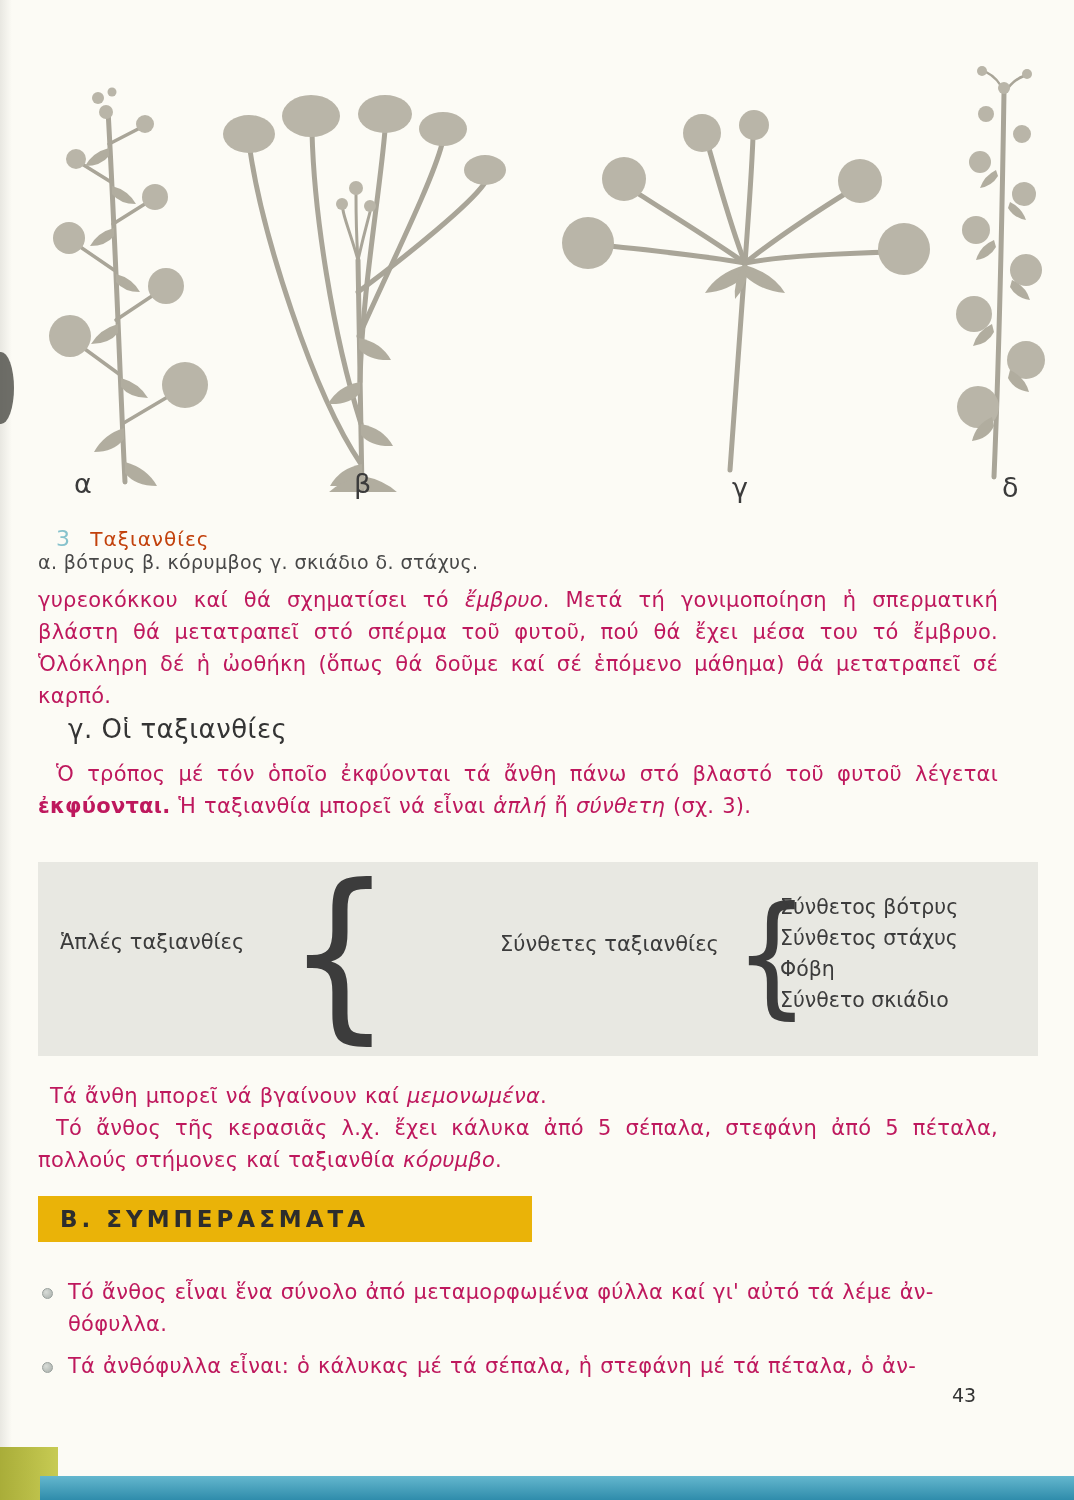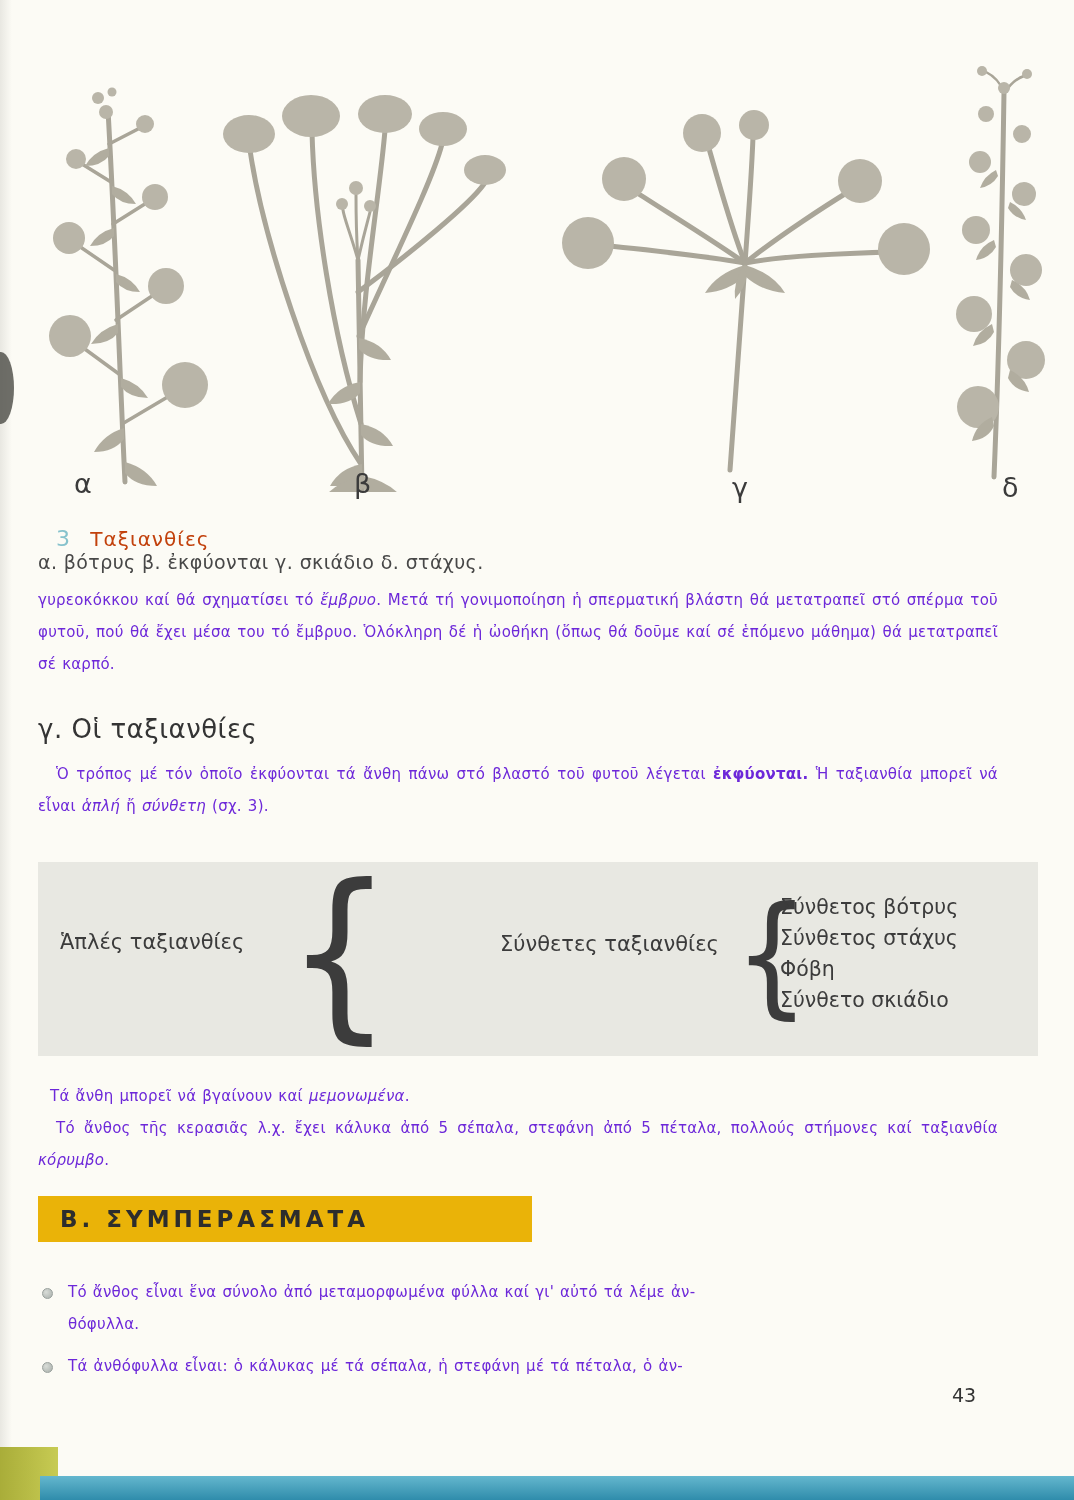--- a/index.html
+++ b/index.html
@@ -13,28 +13,29 @@
     position:absolute; left:0; top:0; width:12px; height:1500px;
     background:linear-gradient(90deg, rgba(60,60,55,0.10), rgba(60,60,55,0));
   }
   .illus { position:absolute; }
   .fig-label { position:absolute; font-size:27px; color:#3b3b3b; }
   .caption1 { position:absolute; font-size:20px; }
   .fig-num { color:#86c2cc; font-size:22px; margin-right:14px; }
   .fig-title { color:#c2410c; letter-spacing:1px; }
   .caption2 { position:absolute; font-size:19px; color:#474747; letter-spacing:0.4px; }
   .body-text {
-    position:absolute; font-size:15px; line-height:32px;
-    letter-spacing:0.25px; word-spacing:1px; color:#6d28d9;
+    position:absolute; font-size:21px; line-height:32px;
+    letter-spacing:0.25px; word-spacing:1px; color:#be185d;
   }
   .justify { text-align:justify; }
   .indent { text-indent:18px; }
   .section-heading {
     position:absolute; font-size:26px; font-weight:400; color:#343434;
     letter-spacing:0.5px;
+    margin-left:30px;
   }
   .infl-box { position:absolute; background:#e8e8e2; }
   .box-label { position:absolute; font-size:21px; color:#3b3b3b; white-space:nowrap; }
   .brace {
     position:absolute; line-height:1; color:#3c3c3c;
     transform:scaleX(0.9); transform-origin:left top; font-weight:400;
   }
   .box-list { position:absolute; list-style:none; }
   .box-list li { font-size:20.5px; line-height:29px; color:#3b3b3b; white-space:nowrap; }
   .box-list.compound li { line-height:31px; }
@@ -206,21 +207,21 @@
     <div class="fig-label" style="left:74px;top:468px">α</div>
     <div class="fig-label" style="left:354px;top:468px">β</div>
     <div class="fig-label" style="left:732px;top:472px">γ</div>
     <div class="fig-label" style="left:1002px;top:472px">δ</div>
   </div>
 
   <div class="caption1" style="left:56px;top:526px">
     <span class="fig-num">3</span>
     <span class="fig-title">Ταξιανθίες</span>
   </div>
-  <div class="caption2" style="left:38px;top:551px">α. βότρυς  β. ἐκφύονται  γ. σκιάδιο  δ. στάχυς.</div>
+  <div class="caption2" style="left:38px;top:551px">α. βότρυς  β. κόρυμβος  γ. σκιάδιο  δ. στάχυς.</div>
 
   <p class="body-text justify" style="left:38px;top:584px;width:960px"><span>γυρεοκόκκου καί θά σχηματίσει τό </span><span style="font-style: italic;">ἔμβρυο</span><span>. Μετά τή γονιμοποίηση ἡ σπερματική βλάστη θά μετατραπεῖ στό σπέρμα τοῦ φυτοῦ, πού θά ἔχει μέσα του τό ἔμβρυο. Ὁλόκληρη δέ ἡ ὠοθήκη (ὅπως θά δοῦμε καί σέ ἑπόμενο μάθημα) θά μετατραπεῖ σέ καρπό.</span></p>
 
   <h2 class="section-heading" style="left:38px;top:714px">γ. Οἱ ταξιανθίες</h2>
 
   <p class="body-text justify indent" style="left:38px;top:758px;width:960px"><span>Ὁ τρόπος μέ τόν ὁποῖο ἐκφύονται τά ἄνθη πάνω στό βλαστό τοῦ φυτοῦ λέγεται </span><span style="font-weight: bold;">ἐκφύονται.</span><span> Ἡ ταξιανθία μπορεῖ νά εἶναι </span><span style="font-style: italic;">ἁπλή</span><span> ἤ </span><span style="font-style: italic;">σύνθετη</span><span> (σχ. 3).</span></p>
 
 
   <div class="infl-box" style="left:38px;top:862px;width:1000px;height:194px">
 

